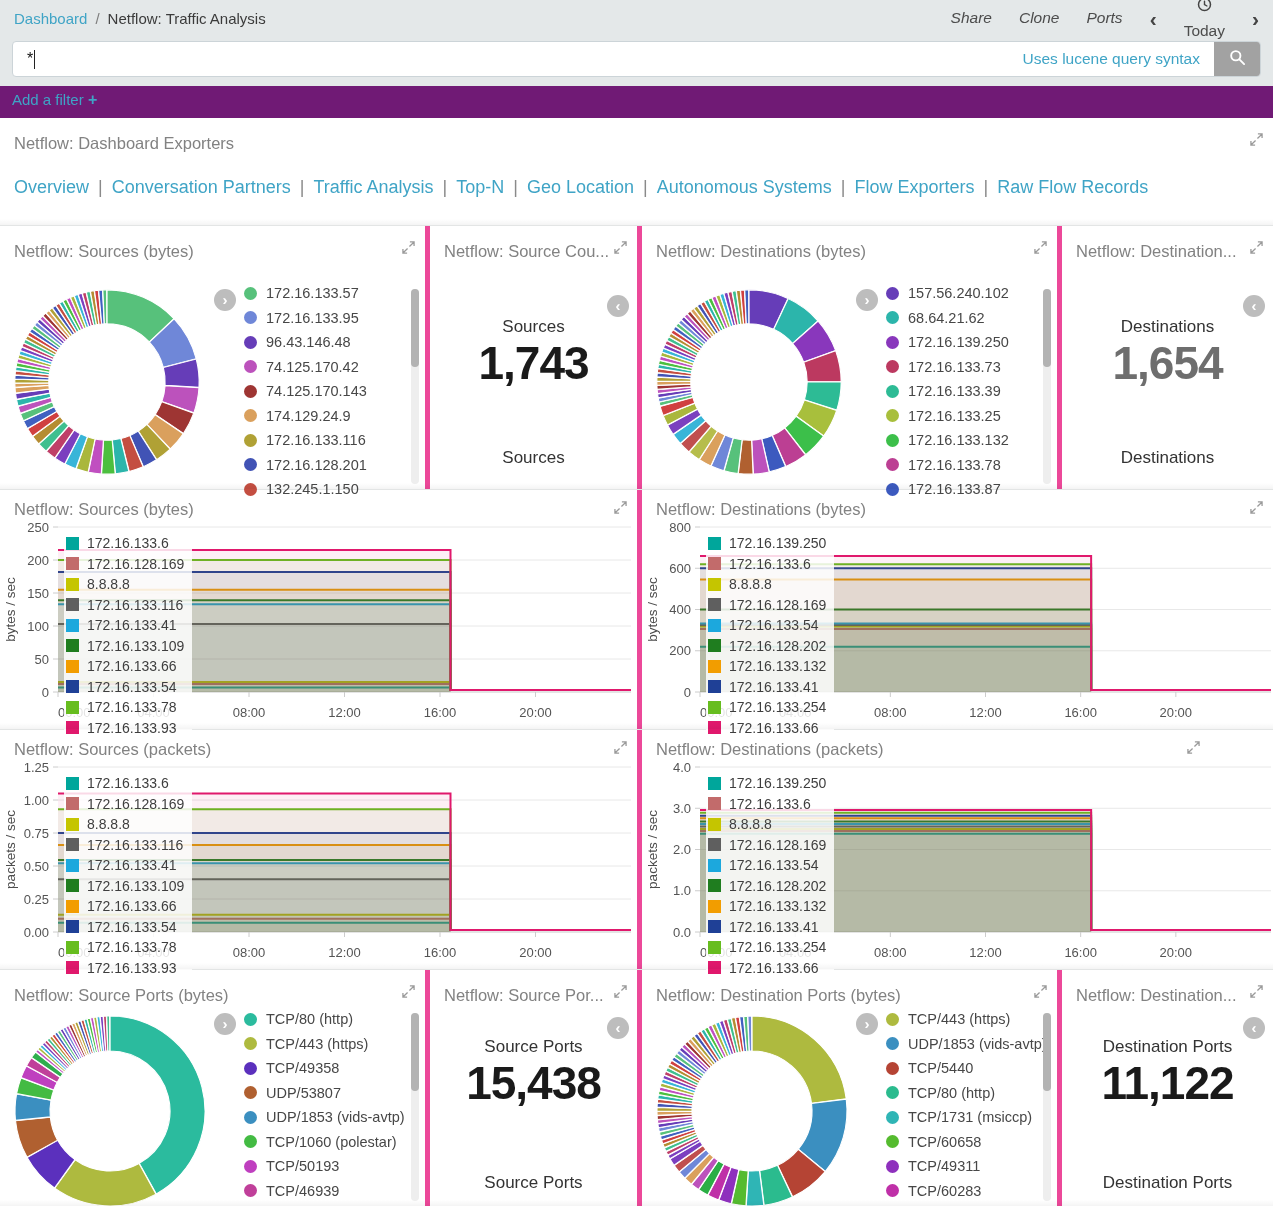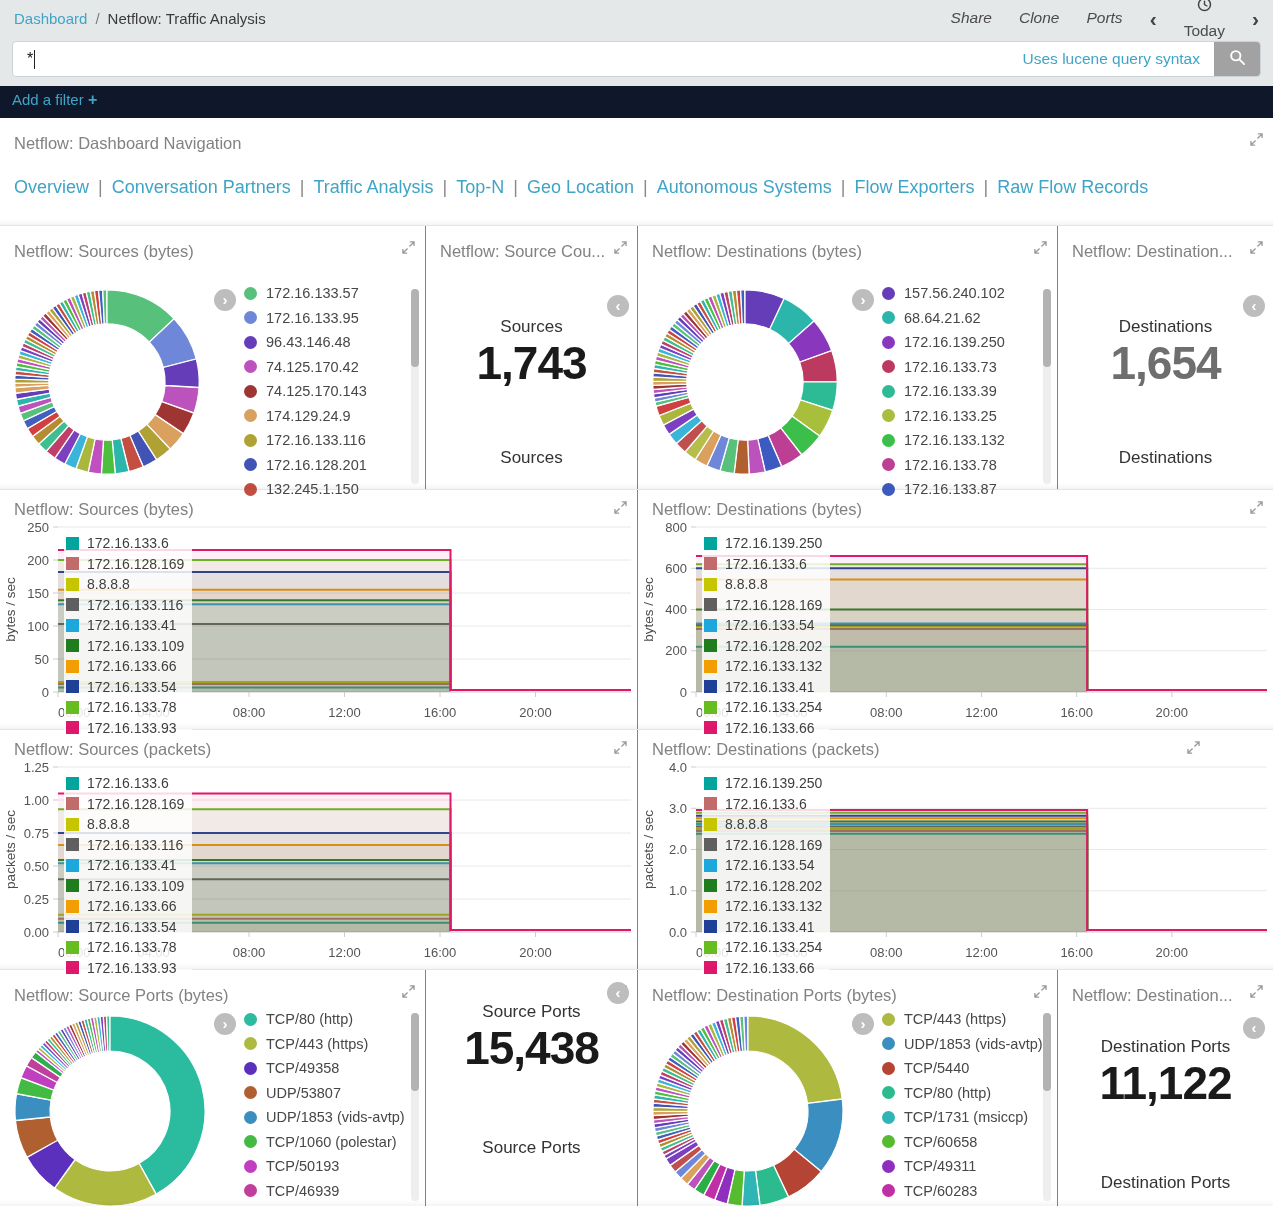--- a/index.html
+++ b/index.html
@@ -22,29 +22,29 @@
   .querybar { background:#e4e8e9; padding:5px 12px 9px; }
   .query-input { height:36px; background:#fff; border:1px solid #ccd4d8; border-radius:4px;
     display:flex; align-items:center; overflow:hidden; }
   .query-text { margin-left:14px; font-size:16px; color:#111; }
   .caret { width:1px; height:19px; background:#222; margin-left:1px; }
   .q-spacer { flex:1; }
   .query-hint { font-size:15.5px; margin-right:14px; }
   .search-btn { width:46px; height:36px; background:#a2a2a2; border:none; border-radius:0 4px 4px 0;
     display:flex; align-items:center; justify-content:center; cursor:pointer; }
 
-  .filterbar { background:#0f172a; padding:5px 12px 9px; font-size:15px; height:32px; }
+  .filterbar { background:#701a75; padding:5px 12px 9px; font-size:15px; height:32px; }
   .filterbar .plus { font-weight:bold; font-size:16px; }
 
   
   .row { display:flex; position:relative; border-bottom:1px solid #e3e5e5; }
   .row::after { content:''; position:absolute; left:0; right:0; bottom:0; height:6px;
     background:linear-gradient(rgba(0,0,0,0), rgba(0,0,0,0.045)); pointer-events:none; }
   .panel { position:relative; flex:0 0 auto; }
-  .panel + .panel { border-left:1px solid #ec4899; }
+  .panel + .panel { border-left:5px solid #ec4899; }
   .panel-title { padding:16px 30px 0 14px; font-size:16.5px; color:#828282;
     white-space:nowrap; overflow:hidden; }
   .expand-icon { position:absolute; top:14px; right:10px; cursor:pointer; }
 
   .nav-row { height:108px; }
   .nav-links { margin:24px 14px 0; font-size:18px; }
   .nav-links .bar { color:#8a8a8a; margin:0 9px; }
 
   .r1 { height:264px; }
   .r2 { height:240px; }
@@ -137,21 +137,21 @@
   </div>
 </div>
 
 <div class="filterbar">
   <a class="link">Add a filter</a>
   <a class="link plus">+</a>
 </div>
 
 <div class="row nav-row">
   <div class="panel" style="width:1273px">
-    <div class="panel-title">Netflow: Dashboard Navigation</div>
+    <div class="panel-title">Netflow: Dashboard Exporters</div>
     <span class="expand-icon">
       <svg width="13" height="13" viewBox="0 0 14 14" fill="none" stroke="#9a9a9a" stroke-width="1.4">
           <path d="M8.5 1H13v4.5M13 1L8 6M5.5 13H1V8.5M1 13l5-5"></path>
         </svg>
     </span>
     <div class="nav-links">
       <a class="link">Overview</a><span class="bar">|</span><a class="link">Conversation Partners</a><span class="bar">|</span><a class="link">Traffic Analysis</a><span class="bar">|</span><a class="link">Top-N</a><span class="bar">|</span><a class="link">Geo Location</a><span class="bar">|</span><a class="link">Autonomous Systems</a><span class="bar">|</span><a class="link">Flow Exporters</a><span class="bar">|</span><a class="link">Raw Flow Records</a>
     </div>
   </div>
 </div>
@@ -898,20 +898,21 @@
             <span class="legend-dot" style="background: rgb(192, 63, 154);"></span>
             <span>TCP/46939</span>
           </li>
         </ul>
       <div class="scrollbar">
           <div class="scroll-thumb"></div>
         </div>
     </div>
   </div>
   <div class="panel" style="width:212px">
+    <div class="panel-title">Netflow: Source Por...</div>
     <span class="expand-icon"><svg width="13" height="13" viewBox="0 0 14 14" fill="none" stroke="#9a9a9a" stroke-width="1.4">
           <path d="M8.5 1H13v4.5M13 1L8 6M5.5 13H1V8.5M1 13l5-5"></path>
         </svg></span>
     <div class="metric-body">
       <div class="collapse-toggle circ">‹</div>
       <div class="metric-label">Source Ports</div>
       <div class="metric-value" style="color:#1a1a1a">15,438</div>
       <div class="metric-bottom">Source Ports</div>
     </div>
   </div>

